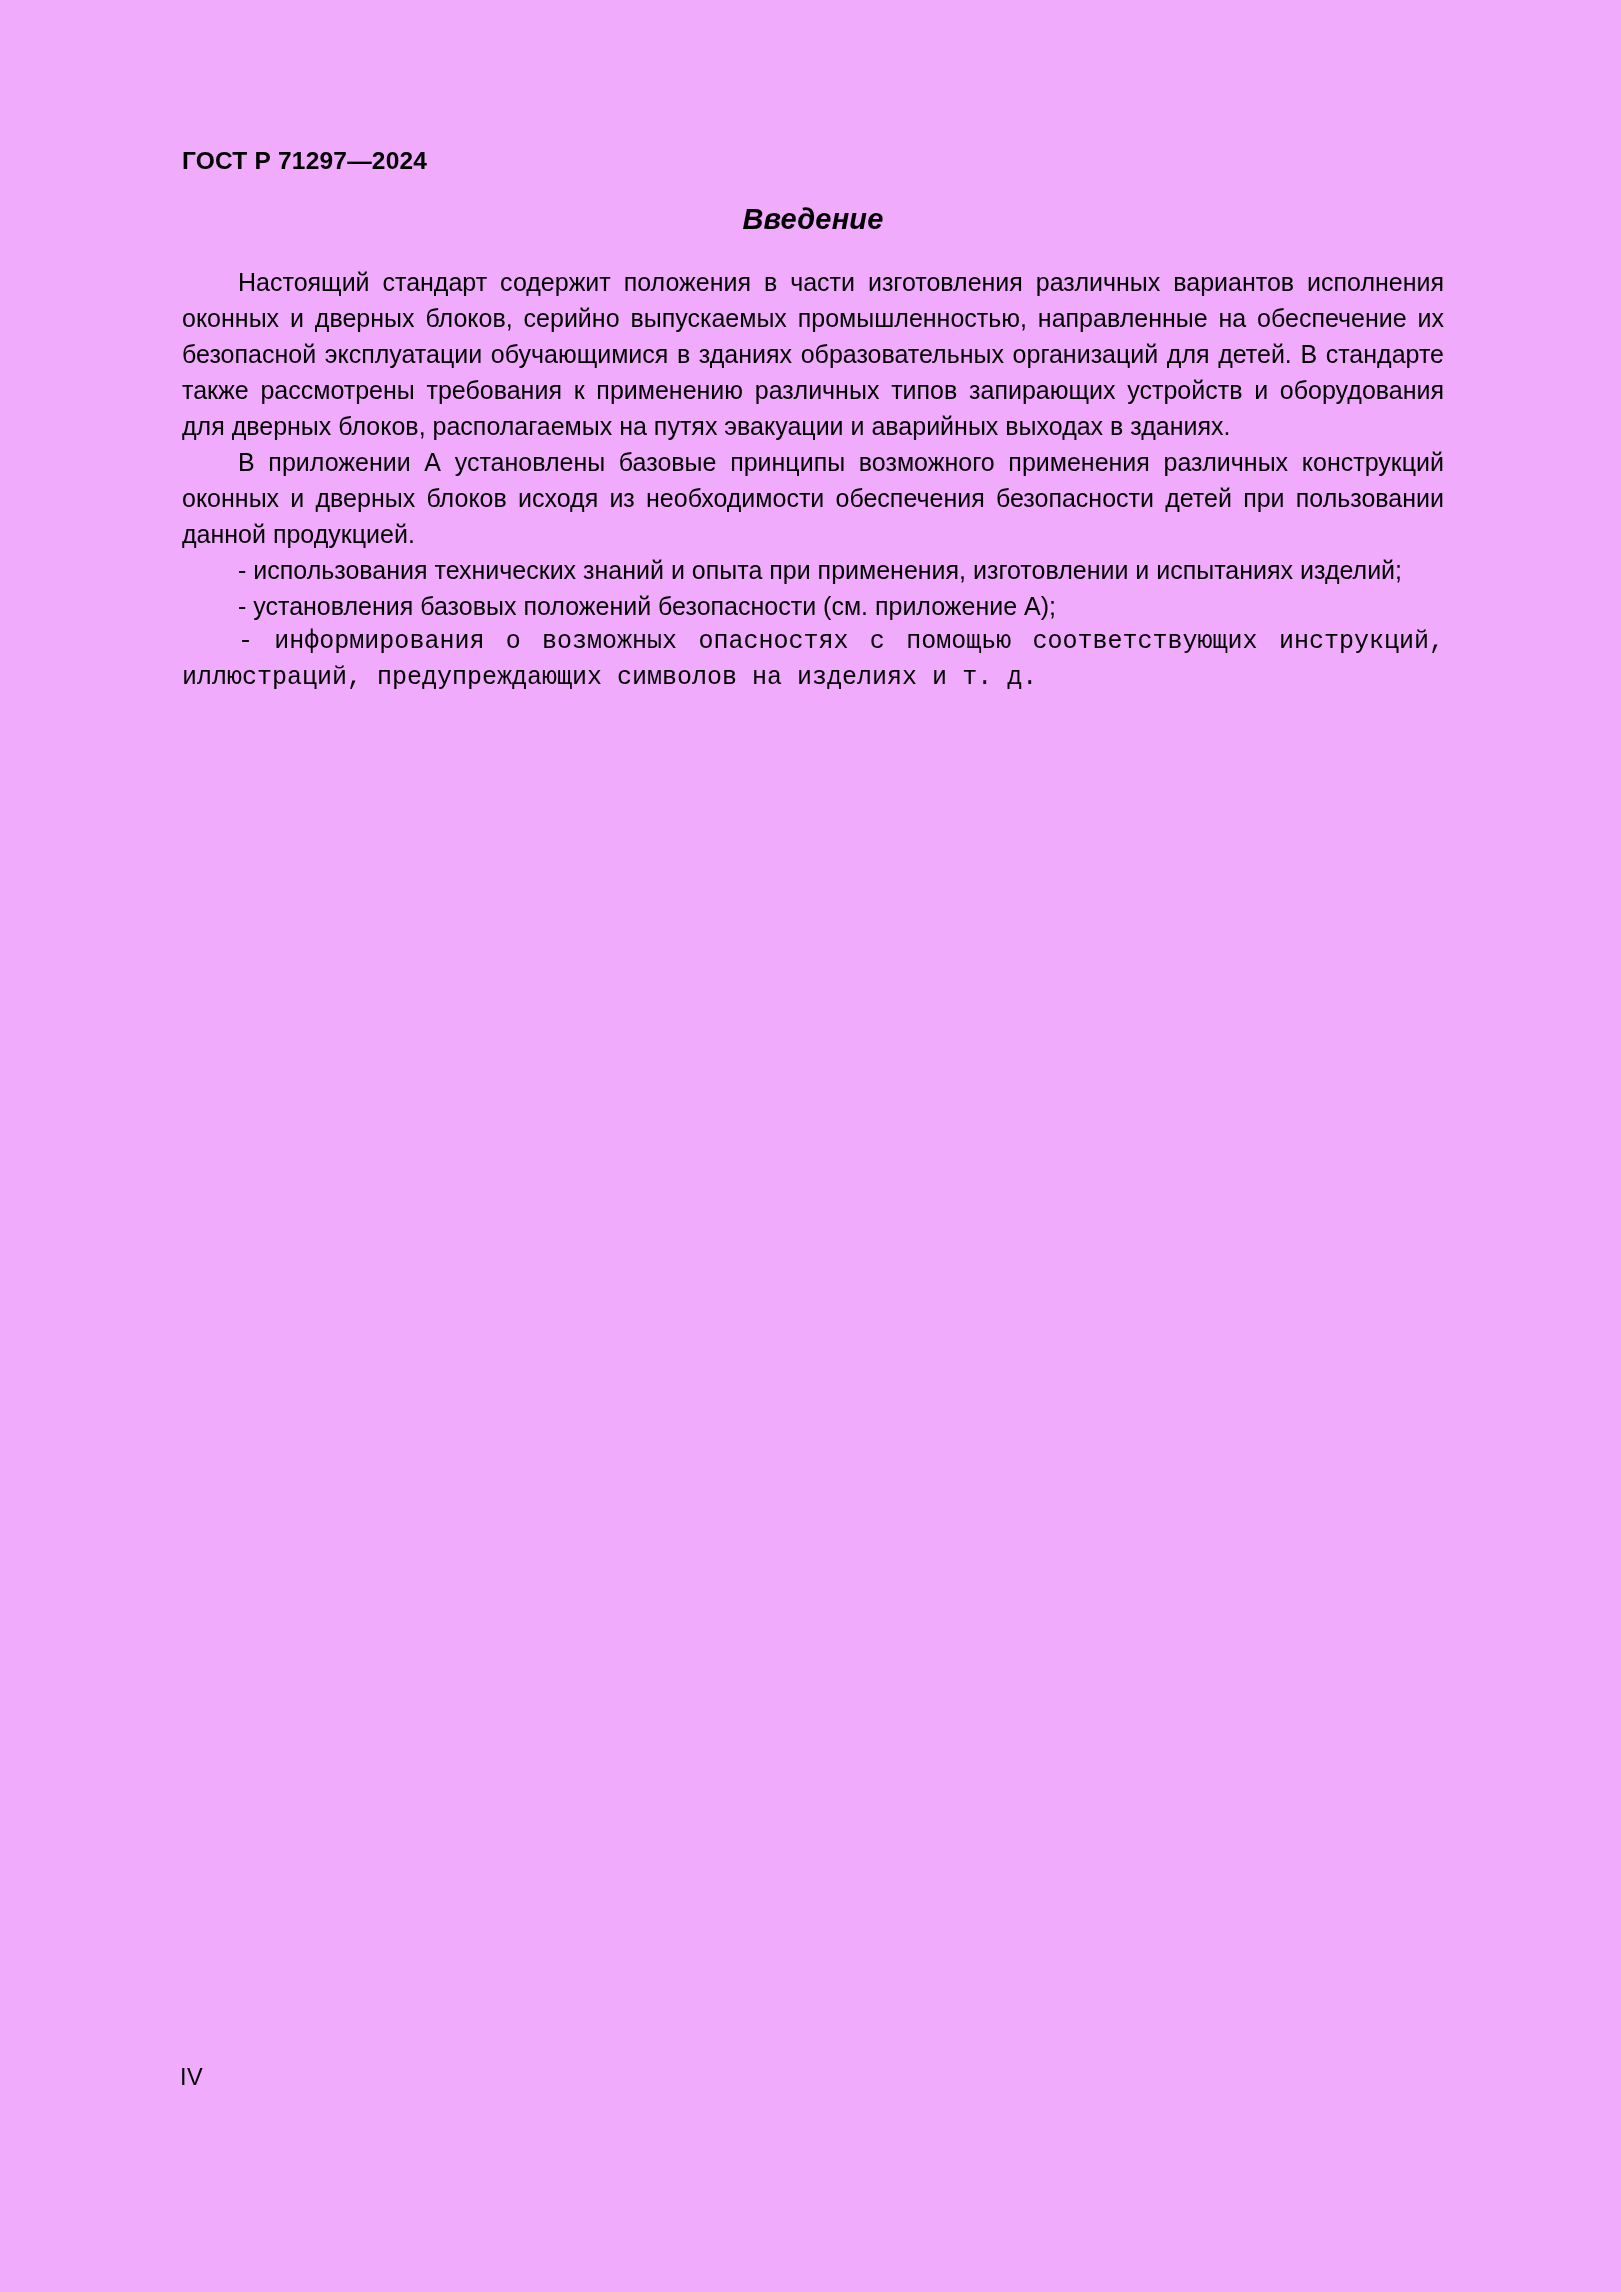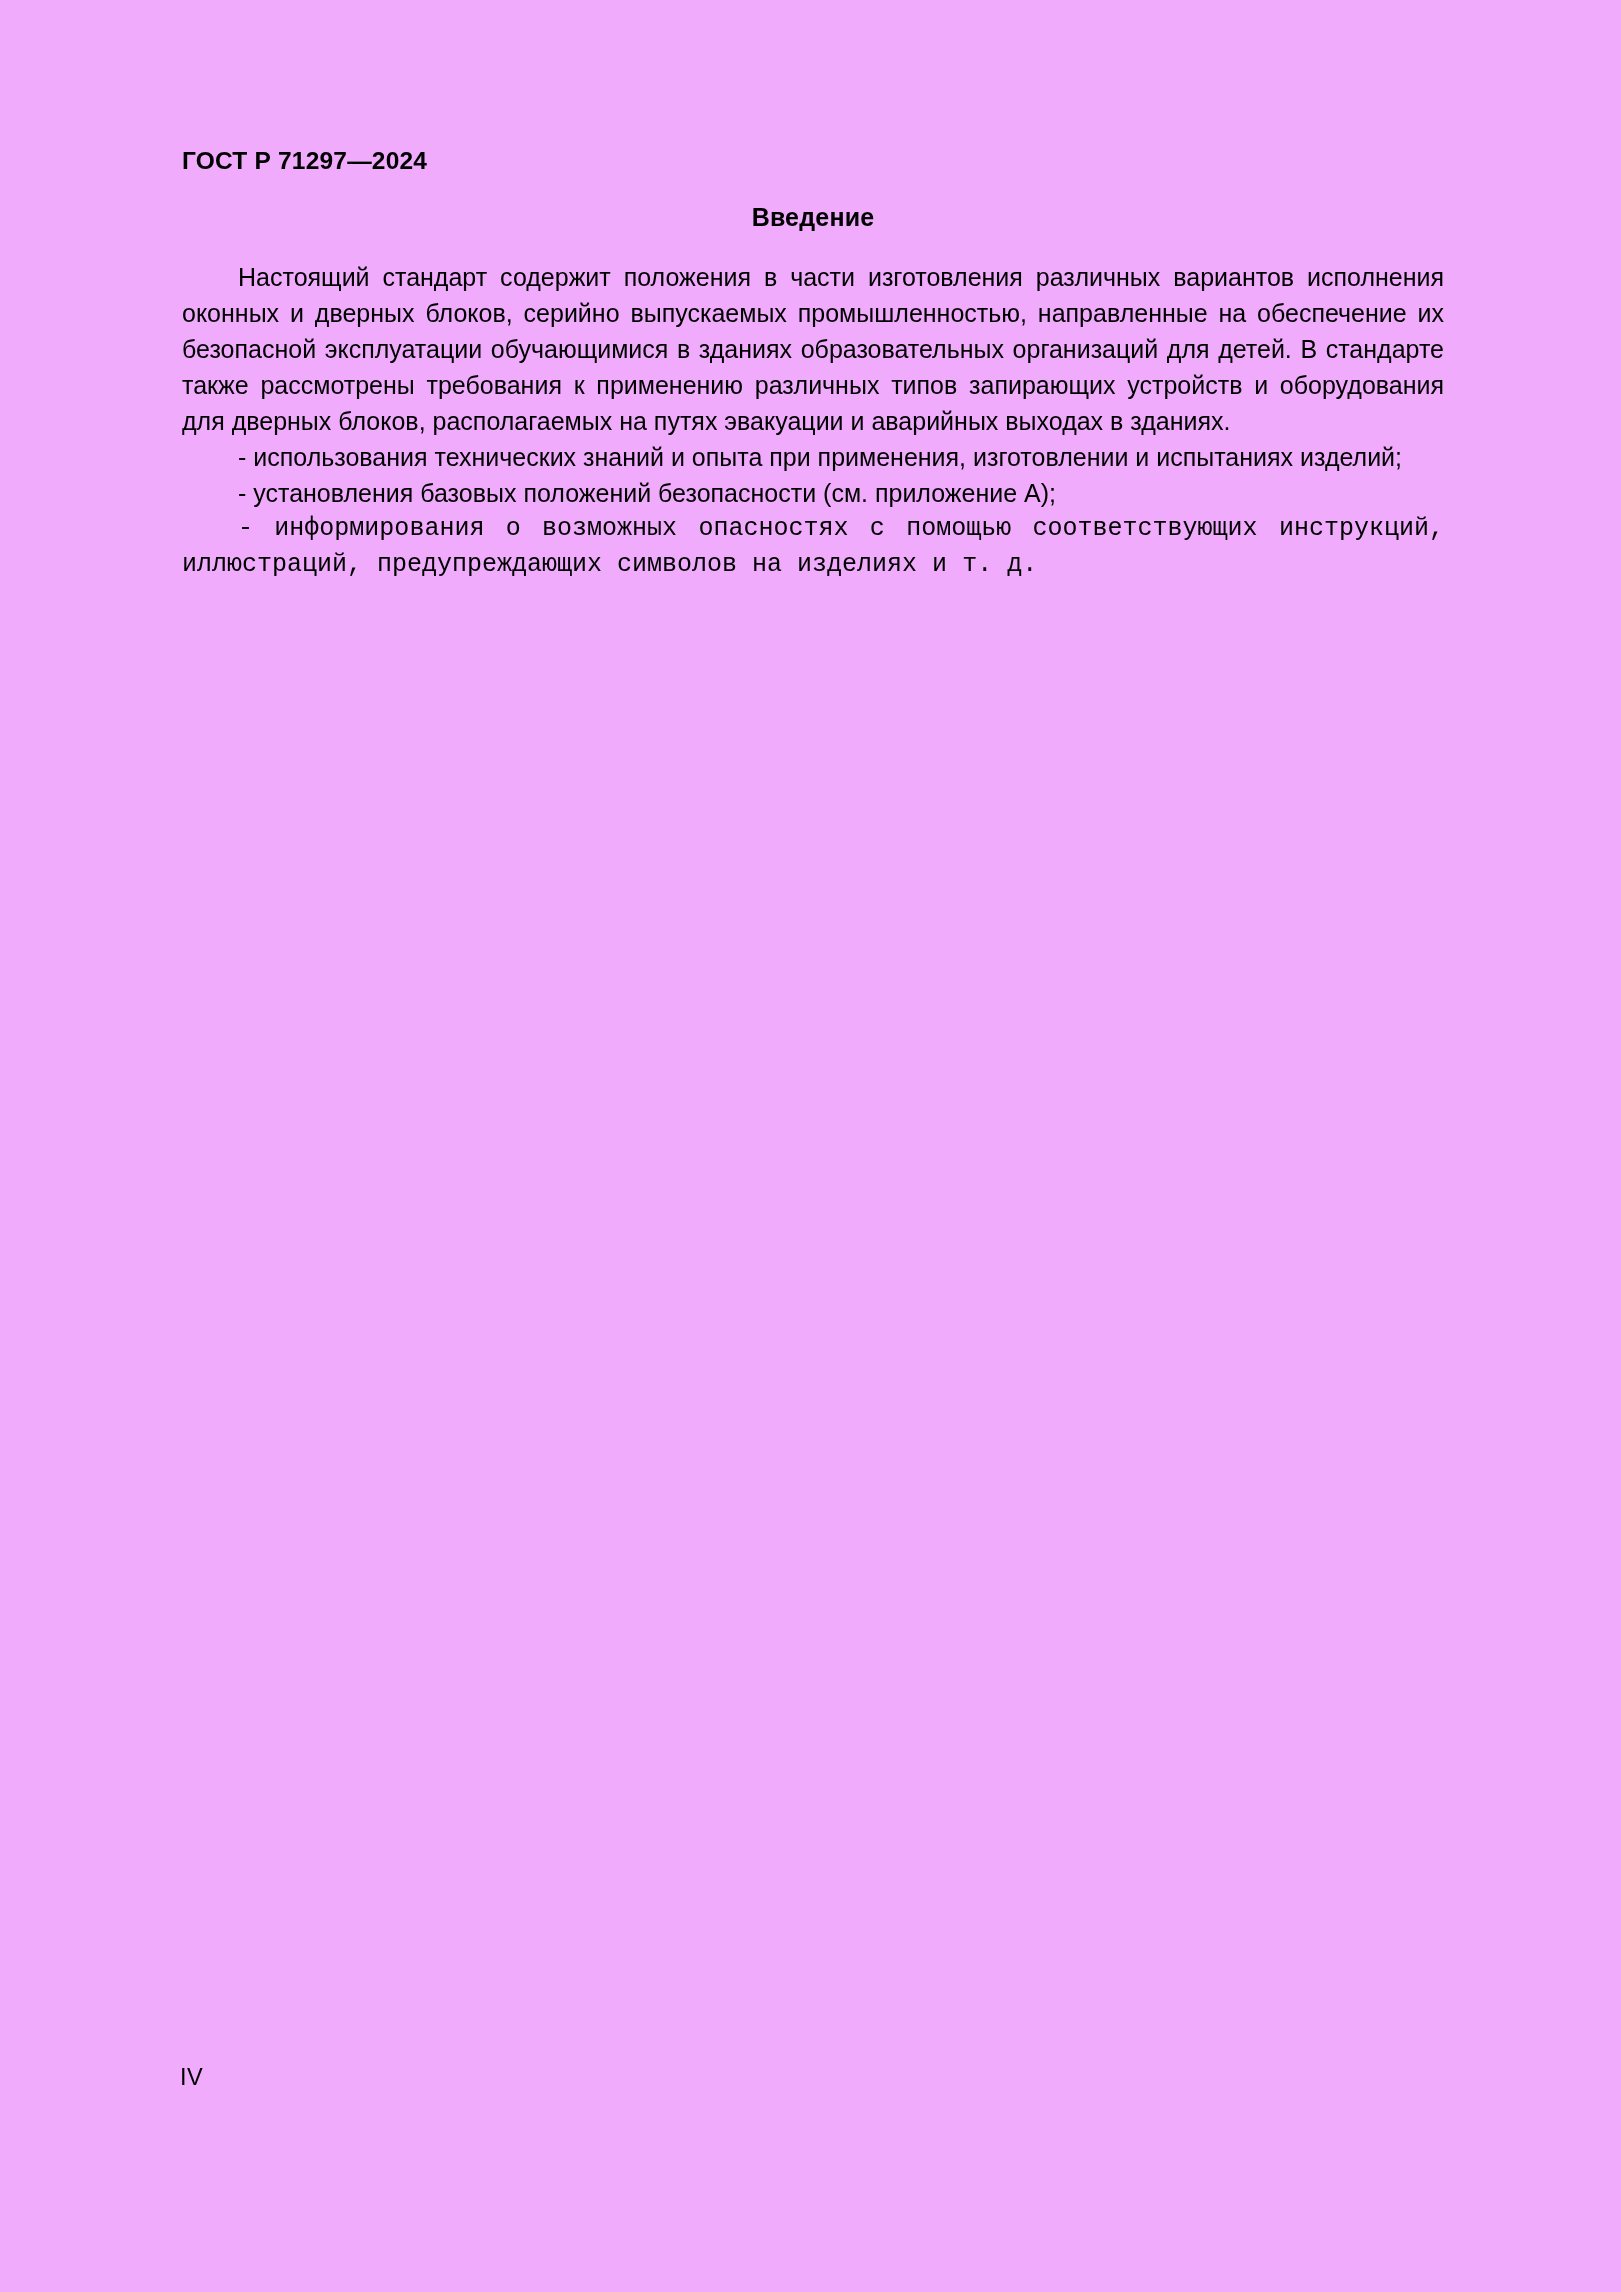--- a/index.html
+++ b/index.html
@@ -35,25 +35,26 @@
   }
   
   .content {
     position: absolute;
     top: 202px;
     left: 182px;
     width: 1262px;
   }
   .section-title {
     text-align: center;
-    font-size: 25px;
+    font-size: 29px;
     font-weight: bold;
     line-height: 1.2;
     margin: 0 0 27.4px 0;
     letter-spacing: 0.2px;
+    font-style: italic;
   }
   p.body-par {
     margin: 0;
     font-size: 25px;
     line-height: 36px;
     text-align: justify;
     text-justify: inter-word;
     text-indent: 56px;
     hyphens: manual;
   }
@@ -86,20 +87,21 @@
 <div class="page">
 
   <div class="doc-header">ГОСТ Р 71297—2024</div>
 
   <div class="content">
 
     <h1 class="section-title">Введение</h1>
 
     <p class="body-par">Настоящий стандарт содержит положения в части изготовления различных вариантов исполнения оконных и дверных блоков, серийно выпускаемых промышленностью, направленные на обеспечение их безопасной эксплуатации обучающимися в зданиях образовательных организаций для детей. В стандарте также рассмотрены требования к применению различных типов запирающих устройств и оборудования для дверных блоков, располагаемых на путях эвакуации и аварийных выходах в зданиях.</p>
 
+    <p class="body-par">В приложении А установлены базовые принципы возможного применения различных конструкций оконных и дверных блоков исходя из необходимости обеспечения безопасности детей при пользовании данной продукцией.</p>
 
 
     <p class="list-item">- использования технических знаний и опыта при применения, изготовлении и испытаниях изделий;</p>
 
     <p class="list-item">- установления базовых положений безопасности (см. приложение А);</p>
 
     <p class="list-item last">- информирования о возможных опасностях с помощью соответствующих инструкций, иллюстраций, предупреждающих символов на изделиях и т. д.</p>
 
   </div>
 

